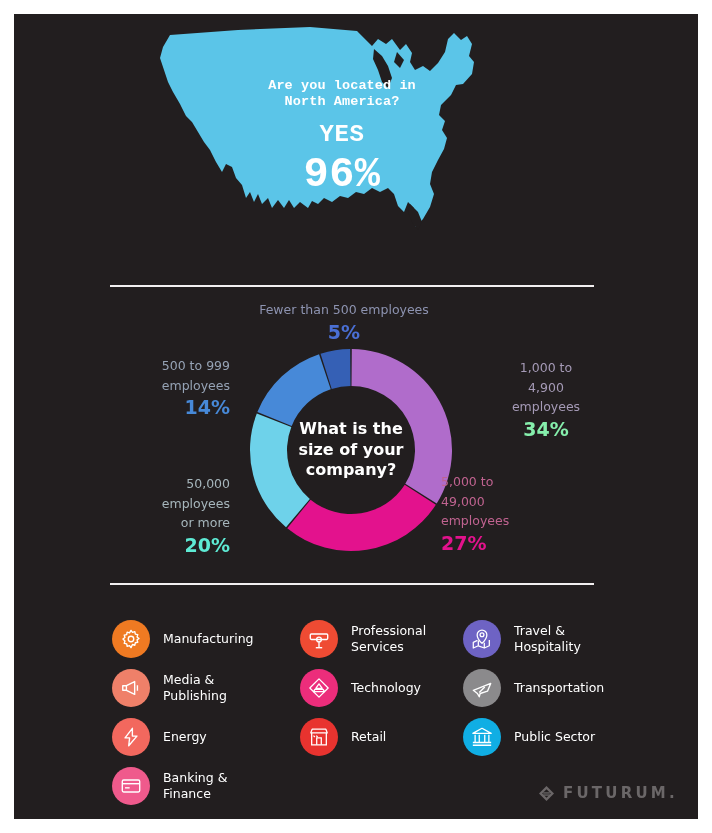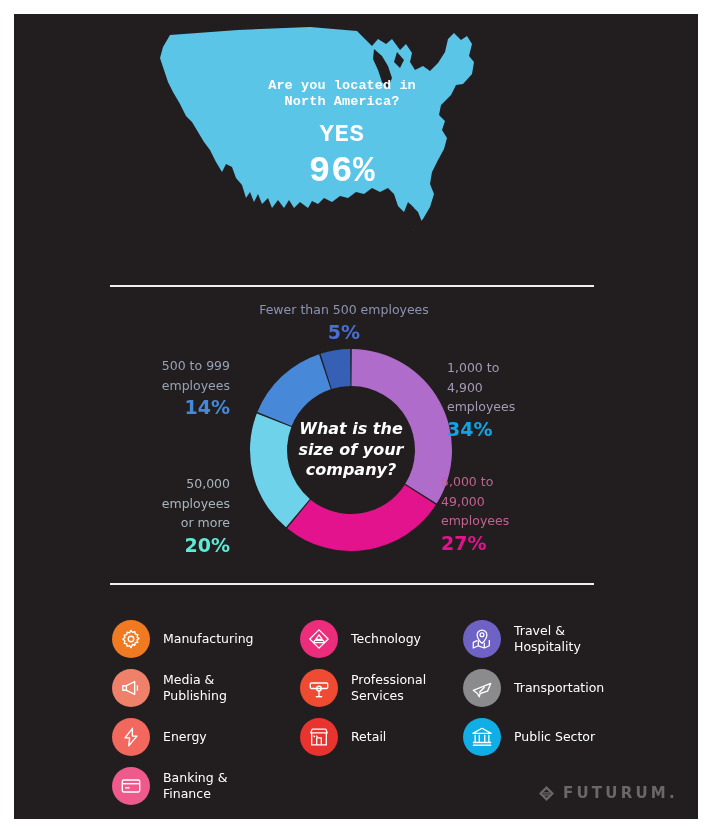--- a/index.html
+++ b/index.html
@@ -54,21 +54,21 @@
   }
   .map-yes {
     margin-top: 11px;
     font-size: 24px;
     font-weight: bold;
     color: #ffffff;
     letter-spacing: 0.6px;
   }
   .map-pct {
     margin-top: 2px;
-    font-size: 36px;
+    font-size: 42px;
     font-weight: bold;
     color: #ffffff;
     letter-spacing: 0.5px;
   }
 
   
   .divider {
     position: absolute;
     left: 96px;
     width: 484px;
@@ -123,21 +123,21 @@
   .seg-label .v {
     display: block;
     font-size: 19px;
     font-weight: bold;
     margin-top: 2px;
   }
 
   .lbl-top    { left: 180px; top: 14px;  width: 300px; text-align: center; }
   .lbl-left1  { left: 56px;  top: 70px;  width: 160px; text-align: right; }
   .lbl-left2  { left: 56px;  top: 188px; width: 160px; text-align: right; }
-  .lbl-right1 { left: 433px; top: 72px;  width: 160px; text-align: left; }
+  .lbl-right1 { left: 452px; top: 72px;  width: 160px; text-align: center; }
   .lbl-right2 { left: 427px; top: 186px; width: 160px; text-align: left; }
 
   
   .industry-section {
     position: absolute;
     left: 0;
     top: 600px;
     width: 684px;
     height: 180px;
   }
@@ -237,21 +237,21 @@
       <svg width="206" height="206" viewBox="0 0 206 206">
         <g id="donut-segments" transform="translate(103,103)">
             <path d="M 0.7932439897598463 -100.99688492212375 A 101 101 0 0 1 85.69953171313188 53.44707909839326 L 54.30465375881624 33.867456062348204 A 64 64 0 0 0 0.5026496568775264 -63.99802608926654 Z" fill="#b06ccb"></path>
             <path d="M 84.84944894379312 54.786595202975 A 101 101 0 0 1 -63.76663234038718 78.32507006039565 L -40.406578908760196 49.631727563022984 A 64 64 0 0 0 53.765987449532275 34.7162583464396 Z" fill="#e3128d"></path>
             <path d="M -64.98904233811167 77.3138045628019 A 101 101 0 0 1 -94.19654133745249 -36.44189347525186 L -59.688897481158016 -23.0918928952091 A 64 64 0 0 0 -41.18117534296185 48.99092566355765 Z" fill="#6ed2ea"></path>
             <path d="M -93.6125161596522 -37.91697269375358 A 101 101 0 0 1 -31.96417368534025 -95.80861965717595 L -20.254525899621544 -60.71041245603229 A 64 64 0 0 0 -59.31882212096773 -24.02659655841811 Z" fill="#4789d8"></path>
             <path d="M -30.45533395439413 -96.29887140421911 A 101 101 0 0 1 -0.7932439897598139 -100.99688492212375 L -0.5026496568775058 -63.99802608926654 A 64 64 0 0 0 -19.298429436447766 -61.02106702841607 Z" fill="#3560b5"></path>
           </g>
       </svg>
       <div class="donut-center">
-        <div class="donut-center-text" style="white-space: pre-line; font-style: italic;">What is the
+        <div class="donut-center-text" style="white-space: pre-line;">What is the
 size of your
 company?</div>
       </div>
     </div>
 
     <div class="seg-label lbl-top">
       <span class="t" style="white-space: pre-line; color: rgb(141, 147, 176);">Fewer than 500 employees</span>
       <span class="v" style="color: rgb(74, 111, 212);">5%</span>
     </div>
 
@@ -265,21 +265,21 @@
       <span class="t" style="white-space: pre-line; color: rgb(167, 183, 189);">50,000
 employees
 or more</span>
       <span class="v" style="color: #5eead4;">20%</span>
     </div>
 
     <div class="seg-label lbl-right1">
       <span class="t" style="white-space: pre-line; color: rgb(165, 154, 182);">1,000 to
 4,900
 employees</span>
-      <span class="v" style="color: #0ea5e9;">34%</span>
+      <span class="v" style="color: #86efac;">34%</span>
     </div>
 
     <div class="seg-label lbl-right2">
       <span class="t" style="white-space: pre-line; color: rgb(192, 99, 144);">5,000 to
 49,000
 employees</span>
       <span class="v" style="color: rgb(227, 18, 141);">27%</span>
     </div>
   </div>
 
@@ -322,40 +322,40 @@
               <path d="M2.5 9.5h19"></path>
               <path d="M5.5 14h5"></path>
             </svg>
           </div>
           <div class="ind-label">Banking &amp;
 Finance</div>
         </div>
       </div>
     <div class="ind-col col-1" id="ind-col-1">
         <div class="ind-item">
+          <div class="ind-icon" style="background: rgb(239, 75, 51);">
+            <svg width="22" height="22" viewBox="0 0 24 24" fill="none" stroke="#fff" stroke-width="1.5">
+              <rect x="2.5" y="6.5" width="19" height="6" rx="1.2"></rect>
+              <circle cx="12" cy="12.5" r="2.6"></circle>
+              <path d="M12 15v6.5"></path>
+              <path d="M8.5 21.5h7"></path>
+            </svg>
+          </div>
+          <div class="ind-label">Professional
+Services</div>
+        </div>
+        <div class="ind-item">
           <div class="ind-icon" style="background: rgb(236, 45, 123);">
             <svg width="22" height="22" viewBox="0 0 24 24" fill="none" stroke="#fff" stroke-width="1.4">
               <path d="M12 2l10 10-10 10L2 12z" stroke-linejoin="round"></path>
               <path d="M8.5 12.5l3.5-5 3.5 5z" stroke-linejoin="round"></path>
               <path d="M7.5 13.5h9l1.5 2.5h-12z" stroke-linejoin="round"></path>
             </svg>
           </div>
           <div class="ind-label">Technology</div>
-        </div>
-        <div class="ind-item">
-          <div class="ind-icon" style="background: rgb(239, 75, 51);">
-            <svg width="22" height="22" viewBox="0 0 24 24" fill="none" stroke="#fff" stroke-width="1.5">
-              <rect x="2.5" y="6.5" width="19" height="6" rx="1.2"></rect>
-              <circle cx="12" cy="12.5" r="2.6"></circle>
-              <path d="M12 15v6.5"></path>
-              <path d="M8.5 21.5h7"></path>
-            </svg>
-          </div>
-          <div class="ind-label">Professional
-Services</div>
         </div>
         <div class="ind-item">
           <div class="ind-icon" style="background: rgb(232, 51, 47);">
             <svg width="22" height="22" viewBox="0 0 24 24" fill="none" stroke="#fff" stroke-width="1.4">
               <path d="M3 7.5h18l-1.5-4h-15z" stroke-linejoin="round"></path>
               <path d="M4 7.5v13h16v-13"></path>
               <path d="M9.5 20.5V13h5v7.5"></path>
               <path d="M6 10.5l1.5 1.5M9 10.5l1.5 1.5"></path>
             </svg>
           </div>

